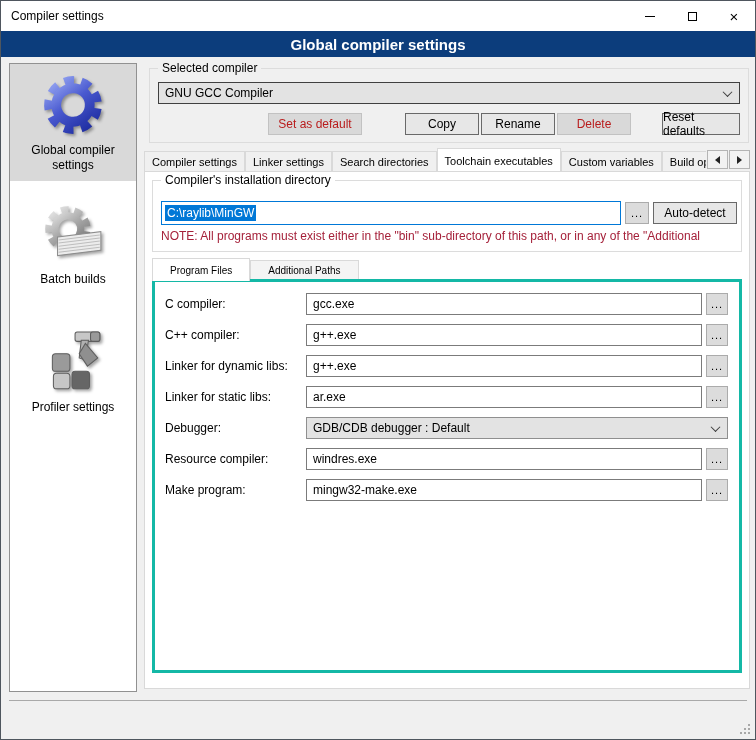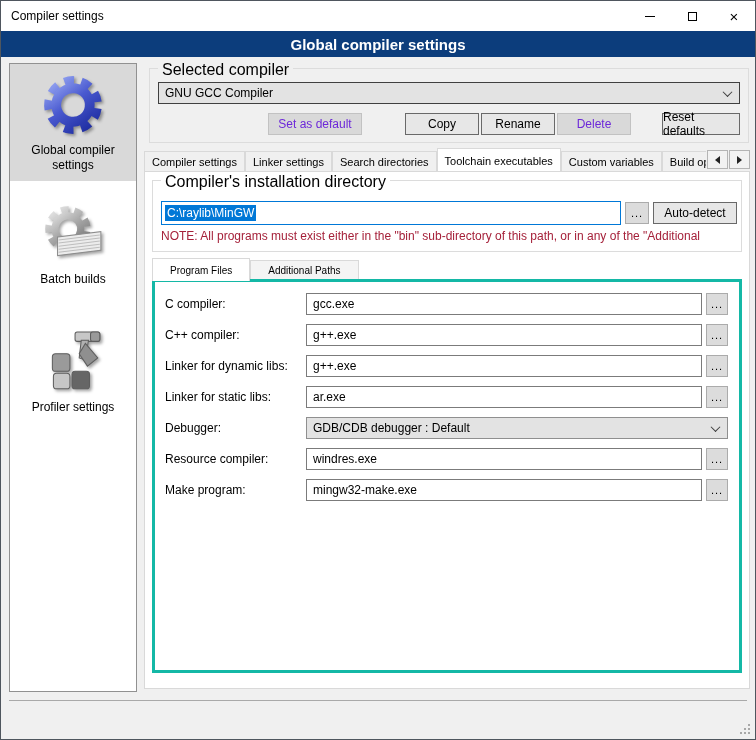--- a/index.html
+++ b/index.html
@@ -29,37 +29,37 @@
   .side-item { display:flex; flex-direction:column; align-items:center; text-align:center;
                padding:8px 4px; line-height:15px; }
   .side-item.selected { background:#d9d9d9; }
   .side-item .side-icon { width:66px; height:66px; margin-bottom:5px;
                filter:drop-shadow(2px 2.5px 1.5px rgba(0,0,0,.35)); }
   .side-item + .side-item { margin-top:12px; }
   .side-item:nth-child(3) { margin-top:26px; }
 
   
   .groupbox { position:absolute; border:1px solid #dcdcdc; }
-  .groupbox > .gb-label { position:absolute; top:-8px; left:8px; padding:0 4px; font-size:16px; }
+  .groupbox > .gb-label { position:absolute; top:-8px; left:8px; padding:0 4px; font-size:12px; }
   .gb-on-gray > .gb-label { background:#f0f0f0; }
   .gb-on-white > .gb-label { background:#ffffff; }
 
   .sel-group { left:148px; top:67px; width:600px; height:75px; }
 
   .combo { background:#e3e3e3; border:1px solid #404040; display:flex; align-items:center;
            padding:0 8px 0 6px; cursor:default; }
   .combo .combo-text { flex:1; overflow:hidden; white-space:nowrap; }
   .chev { width:7px; height:7px; border-right:1px solid #3d3d3d; border-bottom:1px solid #3d3d3d;
           transform:rotate(45deg) translate(-1px,-1px); flex-shrink:0; }
   .sel-combo { position:absolute; left:8px; right:8px; top:13px; height:22px; }
 
   .btnrow { position:absolute; right:8px; bottom:7px; height:22px; display:flex; }
   .btn { background:#e7e7e7; border:1px solid #696969; font-size:12px; display:flex;
          align-items:center; justify-content:center; cursor:default; }
-  .btn.disabled { background:#d9d9d9; border-color:#c2c2c2; color:#6d28d9; }
+  .btn.disabled { background:#d9d9d9; border-color:#c2c2c2; color:#b91c1c; }
   .b-setdef { width:94px; }
   .b-copy   { width:74px; margin-left:43px; }
   .b-rename { width:74px; margin-left:2px; }
   .b-delete { width:74px; margin-left:2px; }
   .b-reset  { width:78px; margin-left:31px; }
 
   
   .tabstrip { position:absolute; left:143px; top:146px; width:606px; height:24px;
               display:flex; align-items:flex-end; }
   .tabs-clip { flex:1; overflow:hidden; display:flex; align-items:flex-end; height:100%; }

